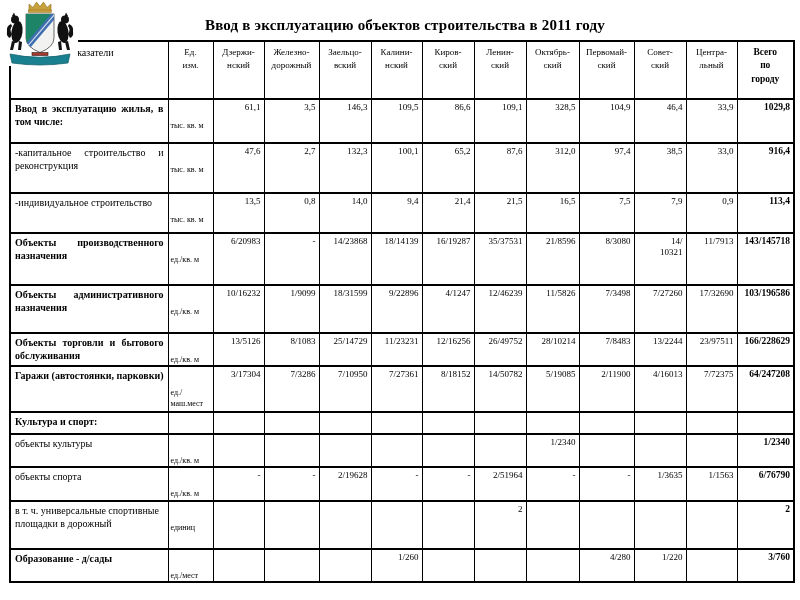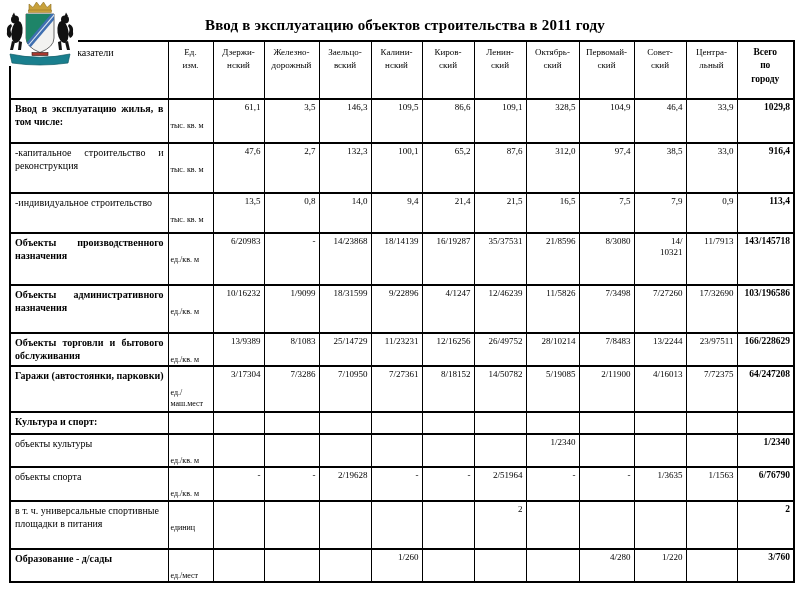--- a/index.html
+++ b/index.html
@@ -205,21 +205,21 @@
           <td class="val">12/46239</td>
           <td class="val">11/5826</td>
           <td class="val">7/3498</td>
           <td class="val">7/27260</td>
           <td class="val">17/32690</td>
           <td class="val total">103/196586</td>
         </tr>
         <tr style="height: 24px;">
           <td class="label bold justify">Объекты торговли и бытового обслуживания</td>
           <td class="unit">ед./кв. м</td>
-          <td class="val">13/9389</td>
+          <td class="val">13/5126</td>
           <td class="val">8/1083</td>
           <td class="val">25/14729</td>
           <td class="val">11/23231</td>
           <td class="val">12/16256</td>
           <td class="val">26/49752</td>
           <td class="val">28/10214</td>
           <td class="val">7/8483</td>
           <td class="val">13/2244</td>
           <td class="val">23/97511</td>
           <td class="val total">166/228629</td>
@@ -279,21 +279,21 @@
           <td class="val">-</td>
           <td class="val">-</td>
           <td class="val">2/51964</td>
           <td class="val">-</td>
           <td class="val">-</td>
           <td class="val">1/3635</td>
           <td class="val">1/1563</td>
           <td class="val total">6/76790</td>
         </tr>
         <tr style="height: 48px;">
-          <td class="label">в т. ч. универсальные спортивные площадки в питания</td>
+          <td class="label">в т. ч. универсальные спортивные площадки в дорожный</td>
           <td class="unit">единиц</td>
           <td class="val"></td>
           <td class="val"></td>
           <td class="val"></td>
           <td class="val"></td>
           <td class="val"></td>
           <td class="val">2</td>
           <td class="val"></td>
           <td class="val"></td>
           <td class="val"></td>

